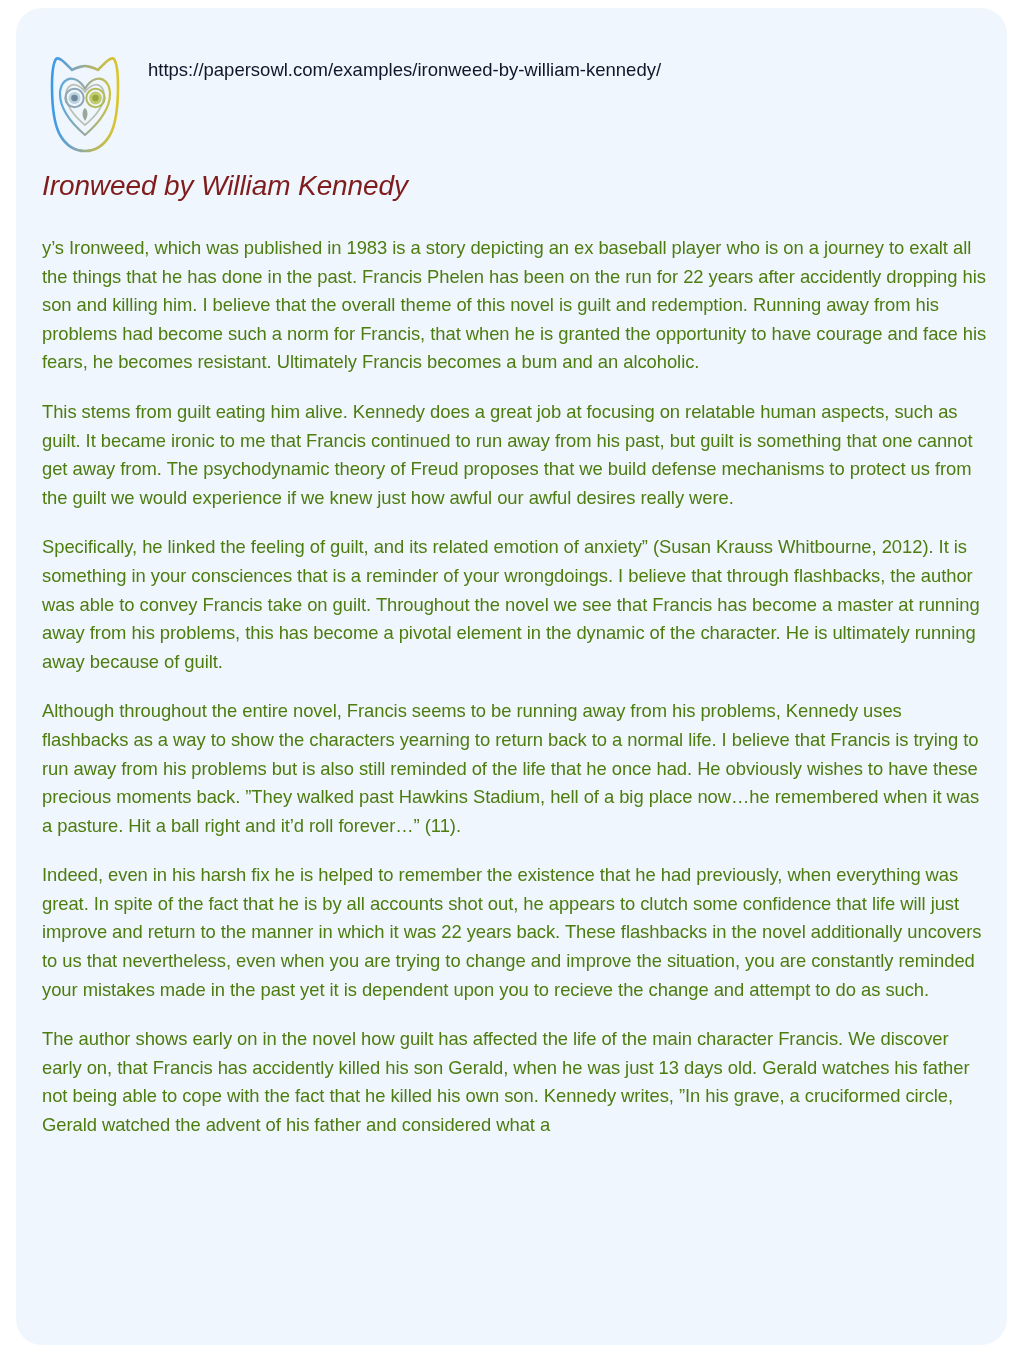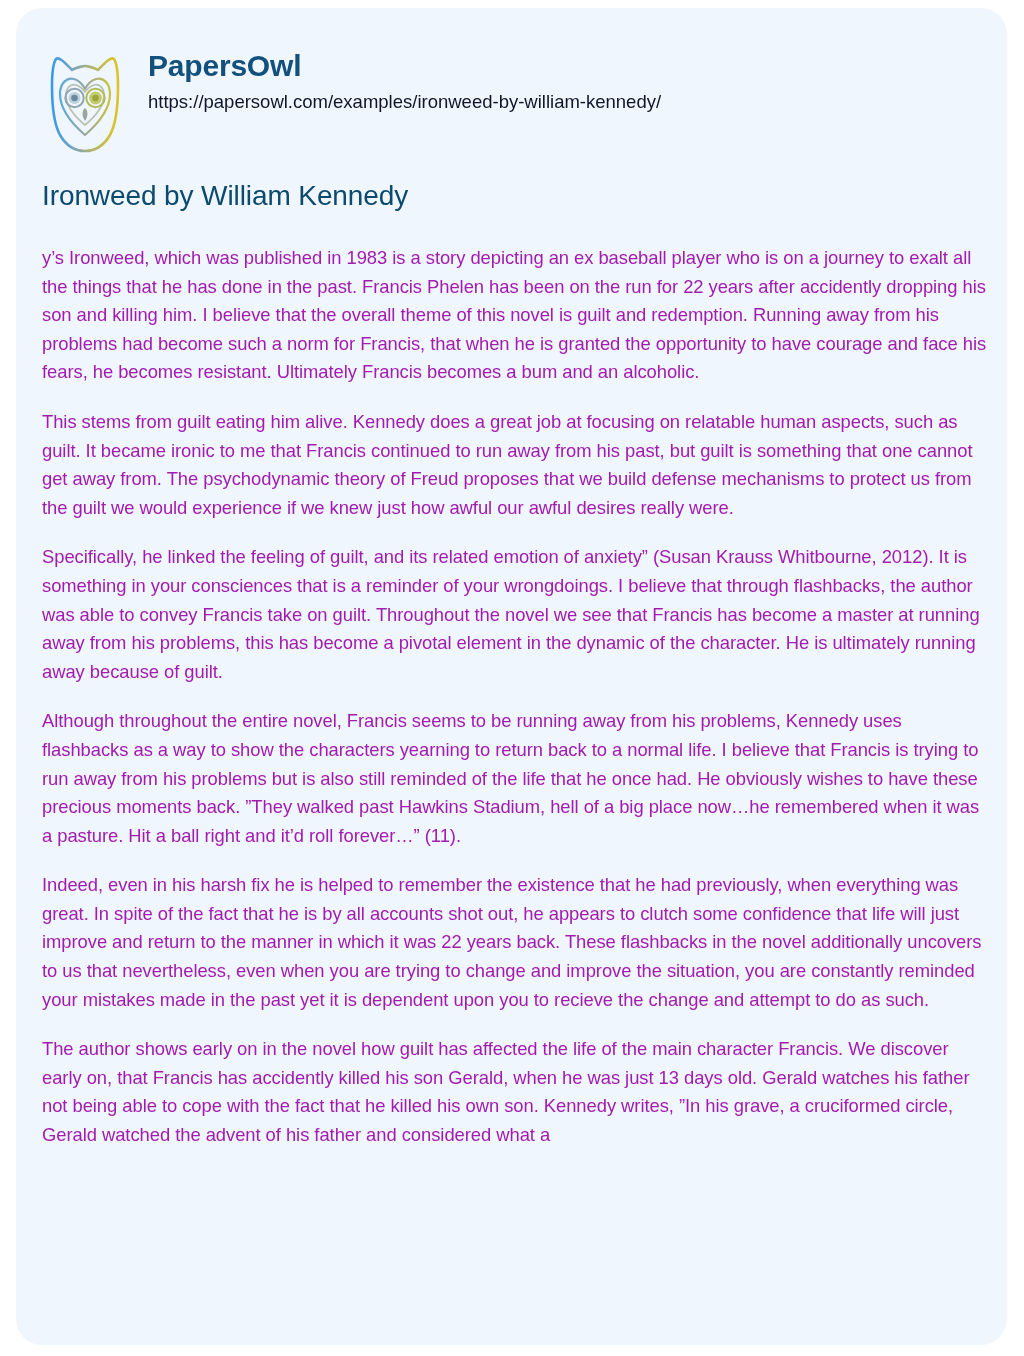--- a/index.html
+++ b/index.html
@@ -69,31 +69,32 @@
   .article {
     position: absolute;
     left: 26px;
     top: 160px;
     right: 24px;
   }
 
   .article-title {
     font-size: 28px;
     font-weight: normal;
-    color: #0c4a6e;
-    margin: 10px 0 31px 0;
+    color: #7f1d1d;
+    margin: 0 0 31px 0;
     line-height: 1.25;
     letter-spacing: -0.1px;
+    font-style: italic;
   }
 
   .article-body p {
     margin: 0 0 21px 0;
     font-size: 18.4px;
     line-height: 28.6px;
-    color: #a21caf;
+    color: #4d7c0f;
     letter-spacing: -0.05px;
     width: 950px;
   }
 
   .article-body p:last-child {
     margin-bottom: 4px;
   }
 </style>
 </head>
 <body>
@@ -137,21 +138,20 @@
 
         <circle cx="53.5" cy="48" r="9.2" fill="none" stroke="#b3bb58" stroke-width="2"></circle>
         <circle cx="53.5" cy="48" r="6.4" fill="#c3cc6d"></circle>
         <circle cx="53.5" cy="48" r="3.3" fill="#9aa63f"></circle>
 
         <path d="M43 58 C46 60 46.5 66 43 71 C39.5 66 40 60 43 58 Z" fill="#9aa69a"></path>
       </svg>
     </div>
 
     <div class="brand-block">
-      <div class="brand-name">PapersOwl</div>
       <div class="brand-url">https://papersowl.com/examples/ironweed-by-william-kennedy/</div>
     </div>
 
   </div>
 
   <div class="article">
     <h1 class="article-title">Ironweed by William Kennedy</h1>
     <div class="article-body">
       <p>y’s Ironweed, which was published in 1983 is a story depicting an ex baseball player who is on a journey to exalt all the things that he has done in the past. Francis Phelen has been on the run for 22 years after accidently dropping his son and killing him. I believe that the overall theme of this novel is guilt and redemption. Running away from his problems had become such a norm for Francis, that when he is granted the opportunity to have courage and face his fears, he becomes resistant. Ultimately Francis becomes a bum and an alcoholic.</p>
       <p>This stems from guilt eating him alive. Kennedy does a great job at focusing on relatable human aspects, such as guilt. It became ironic to me that Francis continued to run away from his past, but guilt is something that one cannot get away from. The psychodynamic theory of Freud proposes that we build defense mechanisms to protect us from the guilt we would experience if we knew just how awful our awful desires really were.</p>

